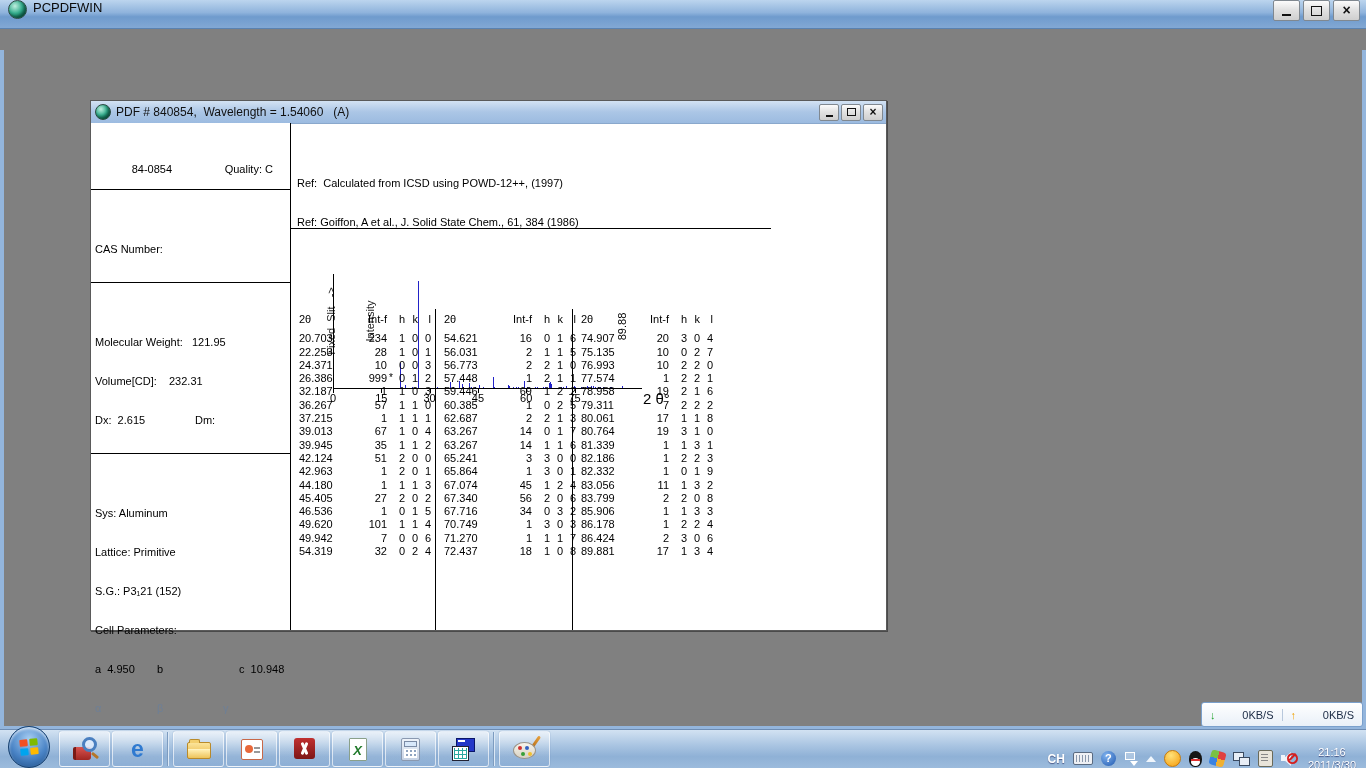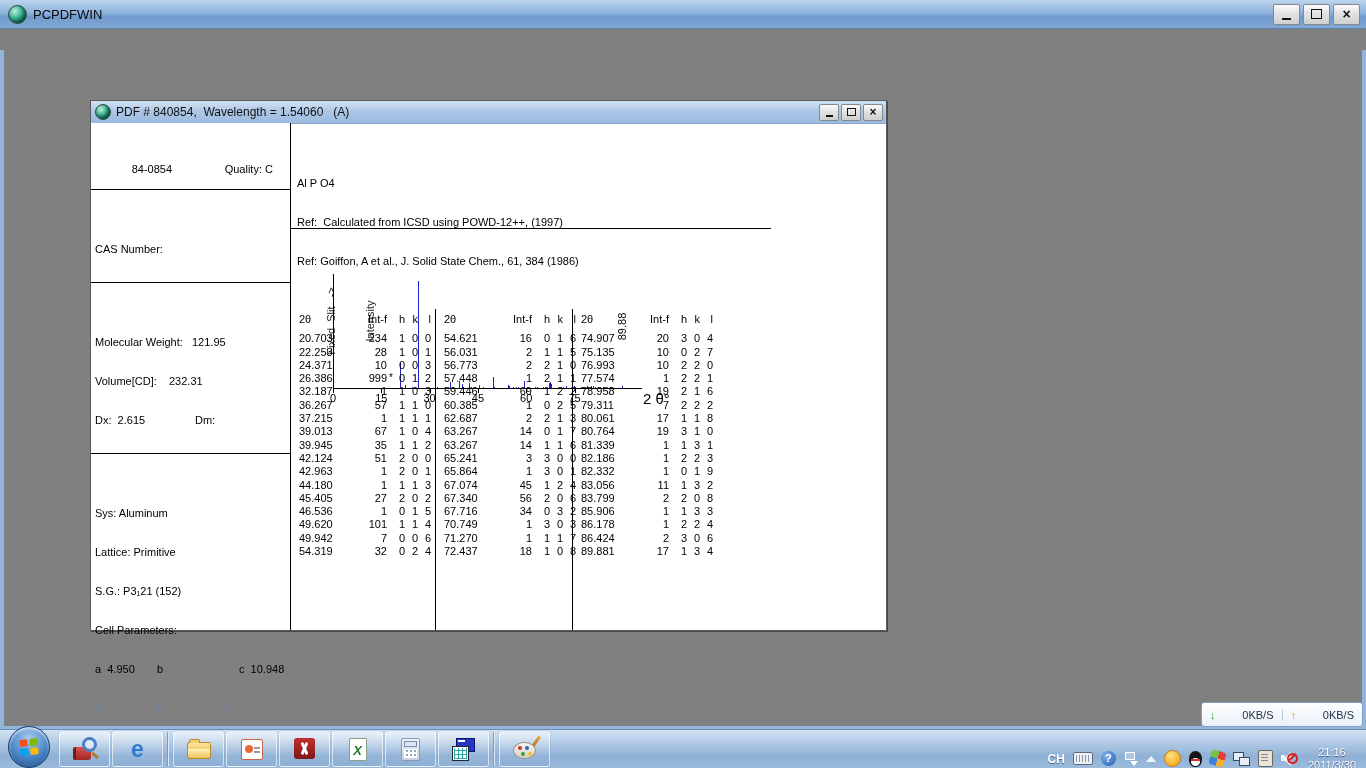--- a/index.html
+++ b/index.html
@@ -2,21 +2,21 @@
 <html><head>
 <meta charset="utf-8">
 <style>
   html,body{margin:0;padding:0;background:#555;}
   .screen{position:relative;width:1366px;height:768px;overflow:hidden;
     font-family:"Liberation Sans",sans-serif;background:#808080;}
 
   
   .titlebar{position:absolute;top:0;left:0;right:0;height:28px;
     background:linear-gradient(#bcd5ee,#8fb3dc 45%,#6f9bcd 60%,#82a8d4);
-    border-bottom:1px solid #5a82b0;display:flex;align-items:center;}
+    border-bottom:1px solid #5a82b0;display:flex;align-items:flex-start;}
   .globe{width:17px;height:17px;border-radius:50%;margin:0 6px 0 8px;flex:none;
     background:radial-gradient(circle at 35% 30%,#bfeede,#35ae8e 45%,#0d6b52 80%,#073f30);
     border:1px solid #2a4a40;box-shadow:inset -2px -2px 3px rgba(0,40,30,.5);}
   .title-text{font-size:13px;color:#0a0a0a;}
   .caption-btns{margin-left:auto;display:flex;padding-right:6px;}
   .winbtn{width:25px;height:19px;margin-left:3px;border:1px solid #808890;border-radius:2px;
     background:linear-gradient(#fcfcfc,#e2e2e2 45%,#cfcfcf);display:flex;align-items:center;justify-content:center;}
   .g-min{width:9px;height:2px;background:#111;margin-top:9px;}
   .g-max{width:9px;height:8px;border:1.5px solid #111;}
   .g-x{font-size:14px;font-weight:bold;color:#111;line-height:15px;}
@@ -257,21 +257,20 @@
           </div>
           
           
           
           
         </div>
 
         
         <div class="rp">
           <div class="rp-info">
-            <div>Al P O4</div>
             <div>Ref:  Calculated from ICSD using POWD-12++, (1997)</div>
             <div>Ref: Goiffon, A et al., J. Solid State Chem., 61, 384 (1986)</div>
           </div>
           <div class="rp-divider"></div>
 
           <div class="chart">
             <div class="ylab">
               <div>Fixed  Slit   -&gt;</div>
               <div>Intensity</div>
             </div>

